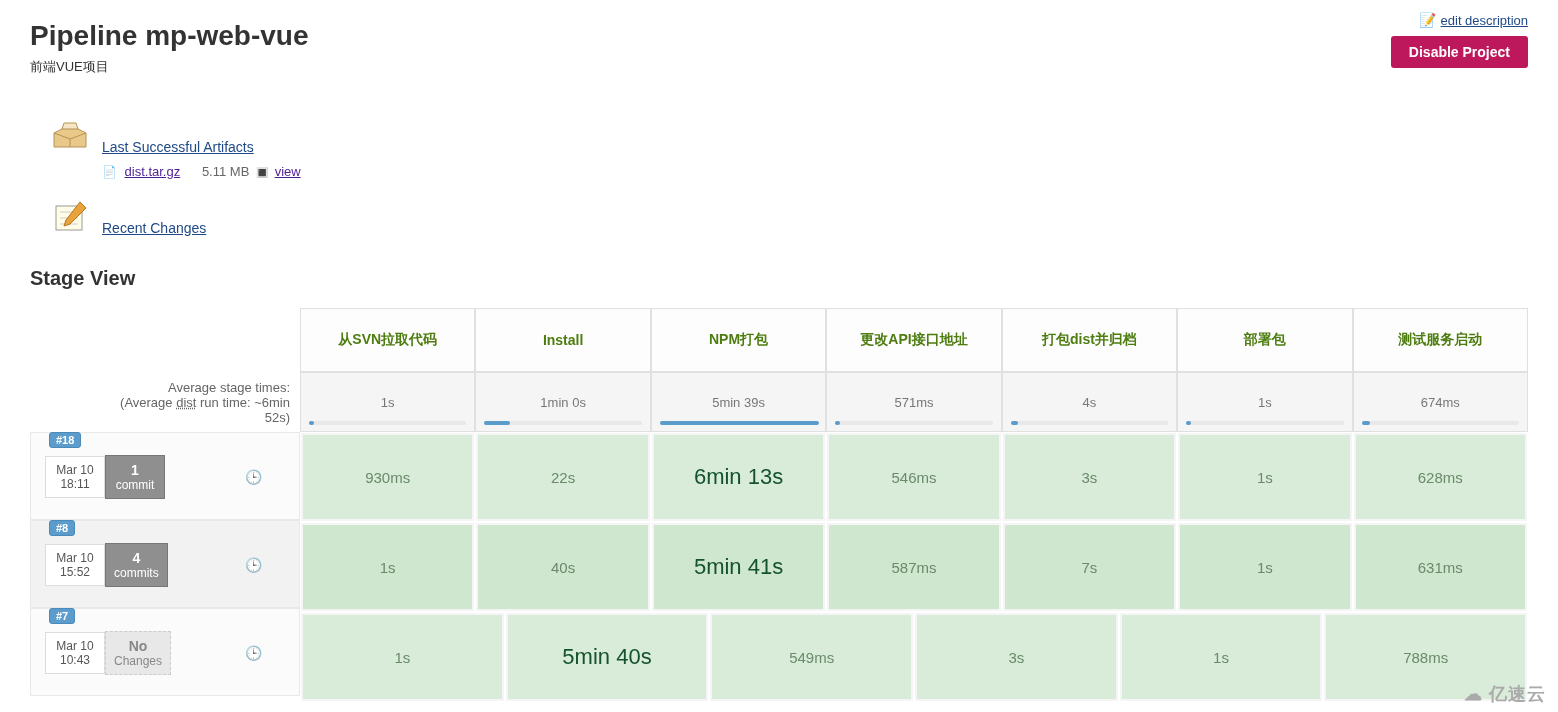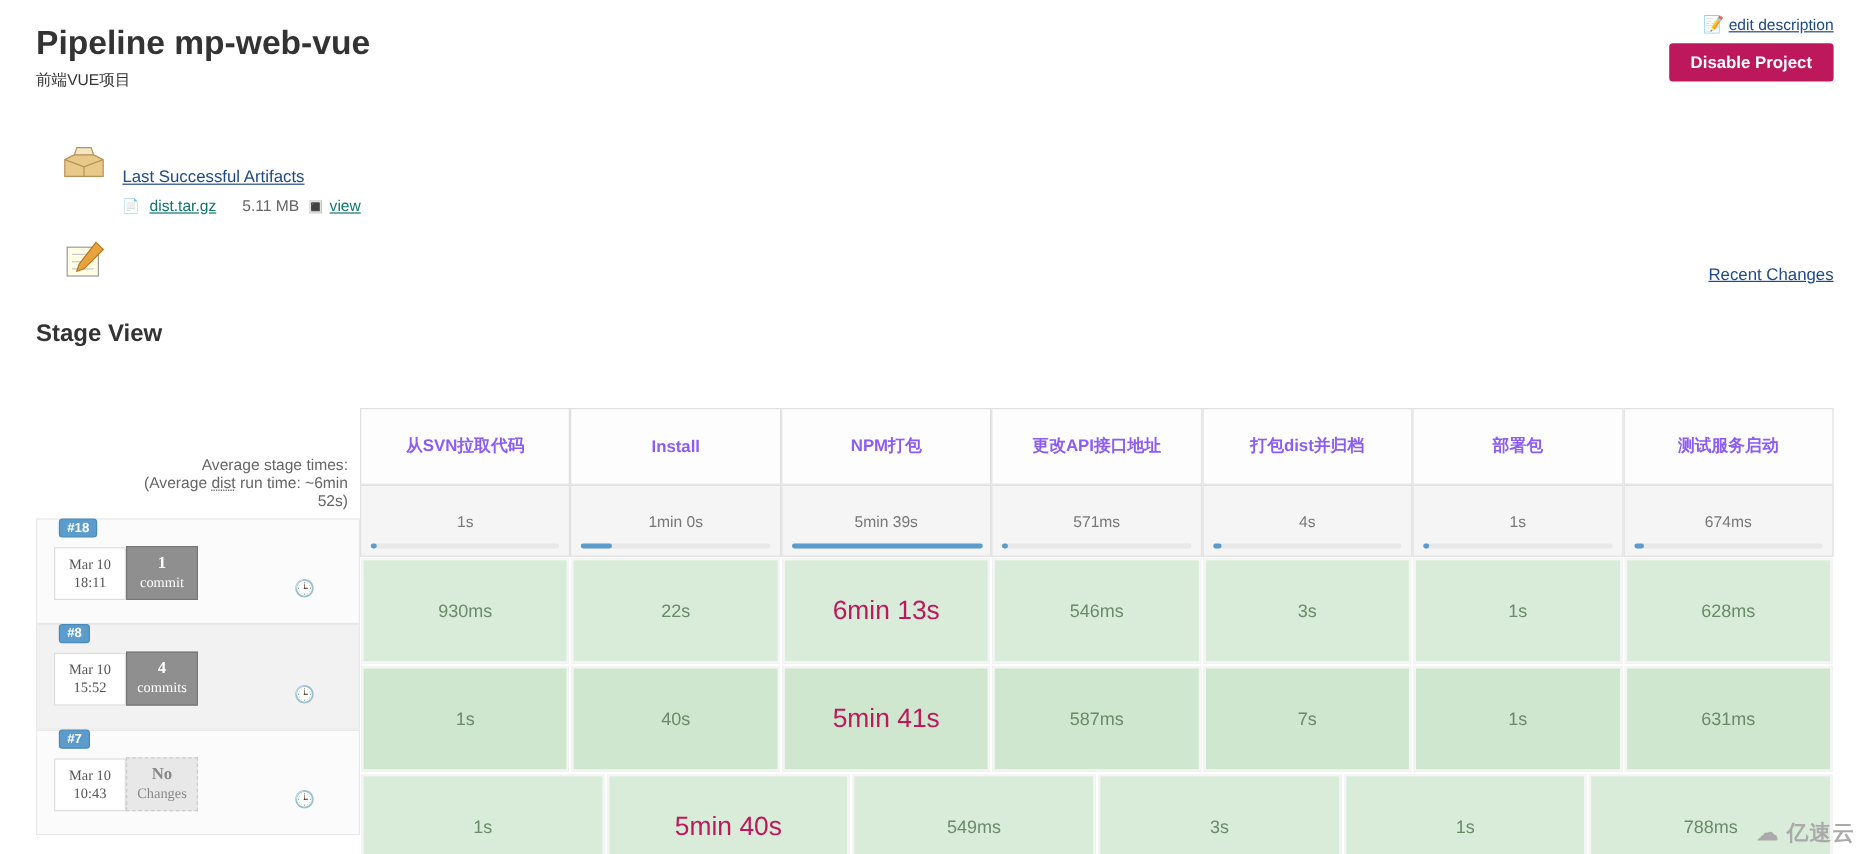--- a/index.html
+++ b/index.html
@@ -17,54 +17,54 @@
 .disable-btn {
   display: block; background: #be185d; color: #fff; border: none;
   padding: 8px 18px; font-size: 14px; font-weight: bold; margin-top: 8px;
   cursor: pointer; border-radius: 3px;
 }
 .section-links { margin: 40px 0 30px 20px; }
 .link-row { display: flex; align-items: center; margin-bottom: 8px; }
 .link-row a { color: #204a87; text-decoration: underline; margin-top: 22px; }
 .icon-box { width: 40px; height: 40px; margin-right: 12px; display:flex; align-items:center; justify-content:center; }
 .artifact-indent { margin-left: 52px; font-size: 13px; color: #666; }
-.artifact-indent a { color: #0f766e; text-decoration: underline; }
+.artifact-indent a { color: #4c1d95; text-decoration: underline; }
 .file-icon::before { content:"📄"; font-size:12px; margin-right:4px; }
 .view-icon::before { content:"🔳"; font-size:10px; margin-right:2px; }
 h2 { font-size: 20px; font-weight: bold; margin: 20px 0 18px 0; color: #333; }
 .stage-view { display: flex; }
 .left-col { width: 270px; }
 .left-header-spacer { height: 64px; }
 .avg-row { height: 60px; display:flex; flex-direction:column; justify-content:center; align-items:flex-end; padding-right:10px; font-size:13px; color:#666; text-align:right; }
 .avg-row .full-word { text-decoration: underline dotted; }
 .build-row-left { height: 88px; border:1px solid #e8e8e8; background:#fbfbfb; position:relative; padding:10px 10px 10px 14px; }
 .build-row-left.odd { background:#f2f2f2; }
 .build-badge {
   position:absolute; top:-1px; left:18px; background:#5c9ccc; color:#fff;
   font-size:11px; font-weight:bold; padding:1px 6px; border-radius:3px; border:1px solid #4a8ab8;
 }
-.build-inner { display:flex; align-items:flex-end; margin-top:12px;font-family:Liberation Serif, serif; }
+.build-inner { display:flex; align-items:center; margin-top:12px; }
 .date-box, .commit-box { text-align:center; padding:6px 8px; font-size:12px; }
 .date-box { background:#fff; border:1px solid #ddd; color:#555; min-width:60px; }
 .commit-box { background:#8f8f8f; color:#fff; border:1px solid #777; min-width:60px; }
 .commit-box.none { background:#e8e8e8; color:#888; border:1px dashed #ccc; }
 .commit-box .count { font-weight:bold; font-size:14px; }
 .clock-icon { margin-left:auto; margin-right:26px; color:#3b6ea5; cursor:pointer; font-size:14px; }
 .grid { flex:1; }
 .grid-row { display:flex; }
 .stage-header-cell, .stage-avg-cell, .stage-cell {
   flex:1; border:1px solid #e0e0e0; display:flex; align-items:center; justify-content:center;
   text-align:center; font-size:14px; color:#555; background:#fff;
 }
-.stage-header-cell { height:64px; font-weight:bold; color:#8b5cf6; background:#fdfdfd; padding:0 8px;margin-top:32px;}
+.stage-header-cell { height:64px; font-weight:bold; color:#4d7c0f; background:#fdfdfd; padding:0 8px;}
 .stage-avg-cell { height:60px; background:#f5f5f5; position:relative; color:#777; font-size:13px; }
 .avg-bar-track { position:absolute; bottom:6px; left:8px; right:8px; height:4px; background:#e8e8e8; border-radius:2px; }
 .avg-bar-fill { position:absolute; bottom:6px; left:8px; height:4px; background:#5c9ccc; border-radius:2px; }
 .stage-cell { height:88px; background:#d9ecd9; border:2px solid #f5f5f5; margin:1px; color:#6a8a6a; font-size:15px; }
-.stage-cell.big { font-size:22px; color:#be185d; }
+.stage-cell.big { font-size:22px; color:#14532d; }
 .build-row-grid.odd .stage-cell { background:#cfe6cf; }
 .logo {
   position:fixed; bottom:6px; right:12px; font-size:18px; color:#aaa;
   font-weight:bold; letter-spacing:1px;
 }
 </style>
 </head>
 <body>
 
 <div class="top-right">
@@ -89,21 +89,21 @@
     <a href="#">Last Successful Artifacts</a>
   </div>
   <div class="artifact-indent">
     <span class="file-icon"></span>
     <a href="#">dist.tar.gz</a>
     &nbsp;&nbsp;&nbsp;&nbsp;
     <span>5.11 MB</span>
     &nbsp;<span class="view-icon"></span>
     <a href="#">view</a>
   </div>
-  <div class="link-row" style="margin-top:18px;justify-content:space-between;">
+  <div class="link-row" style="margin-top:18px;">
     <div class="icon-box">
       <svg width="36" height="34" viewBox="0 0 36 34">
           <rect x="4" y="6" width="26" height="24" fill="#fffde6" stroke="#999"></rect>
           <line x1="8" y1="12" x2="26" y2="12" stroke="#ccc"></line>
           <line x1="8" y1="18" x2="26" y2="18" stroke="#ccc"></line>
           <line x1="8" y1="24" x2="26" y2="24" stroke="#ccc"></line>
           <path d="M28 2 L34 8 L18 24 L12 26 L14 20 Z" fill="#e8a33d" stroke="#b87520"></path>
         </svg>
     </div>
     <a href="#">Recent Changes</a>

